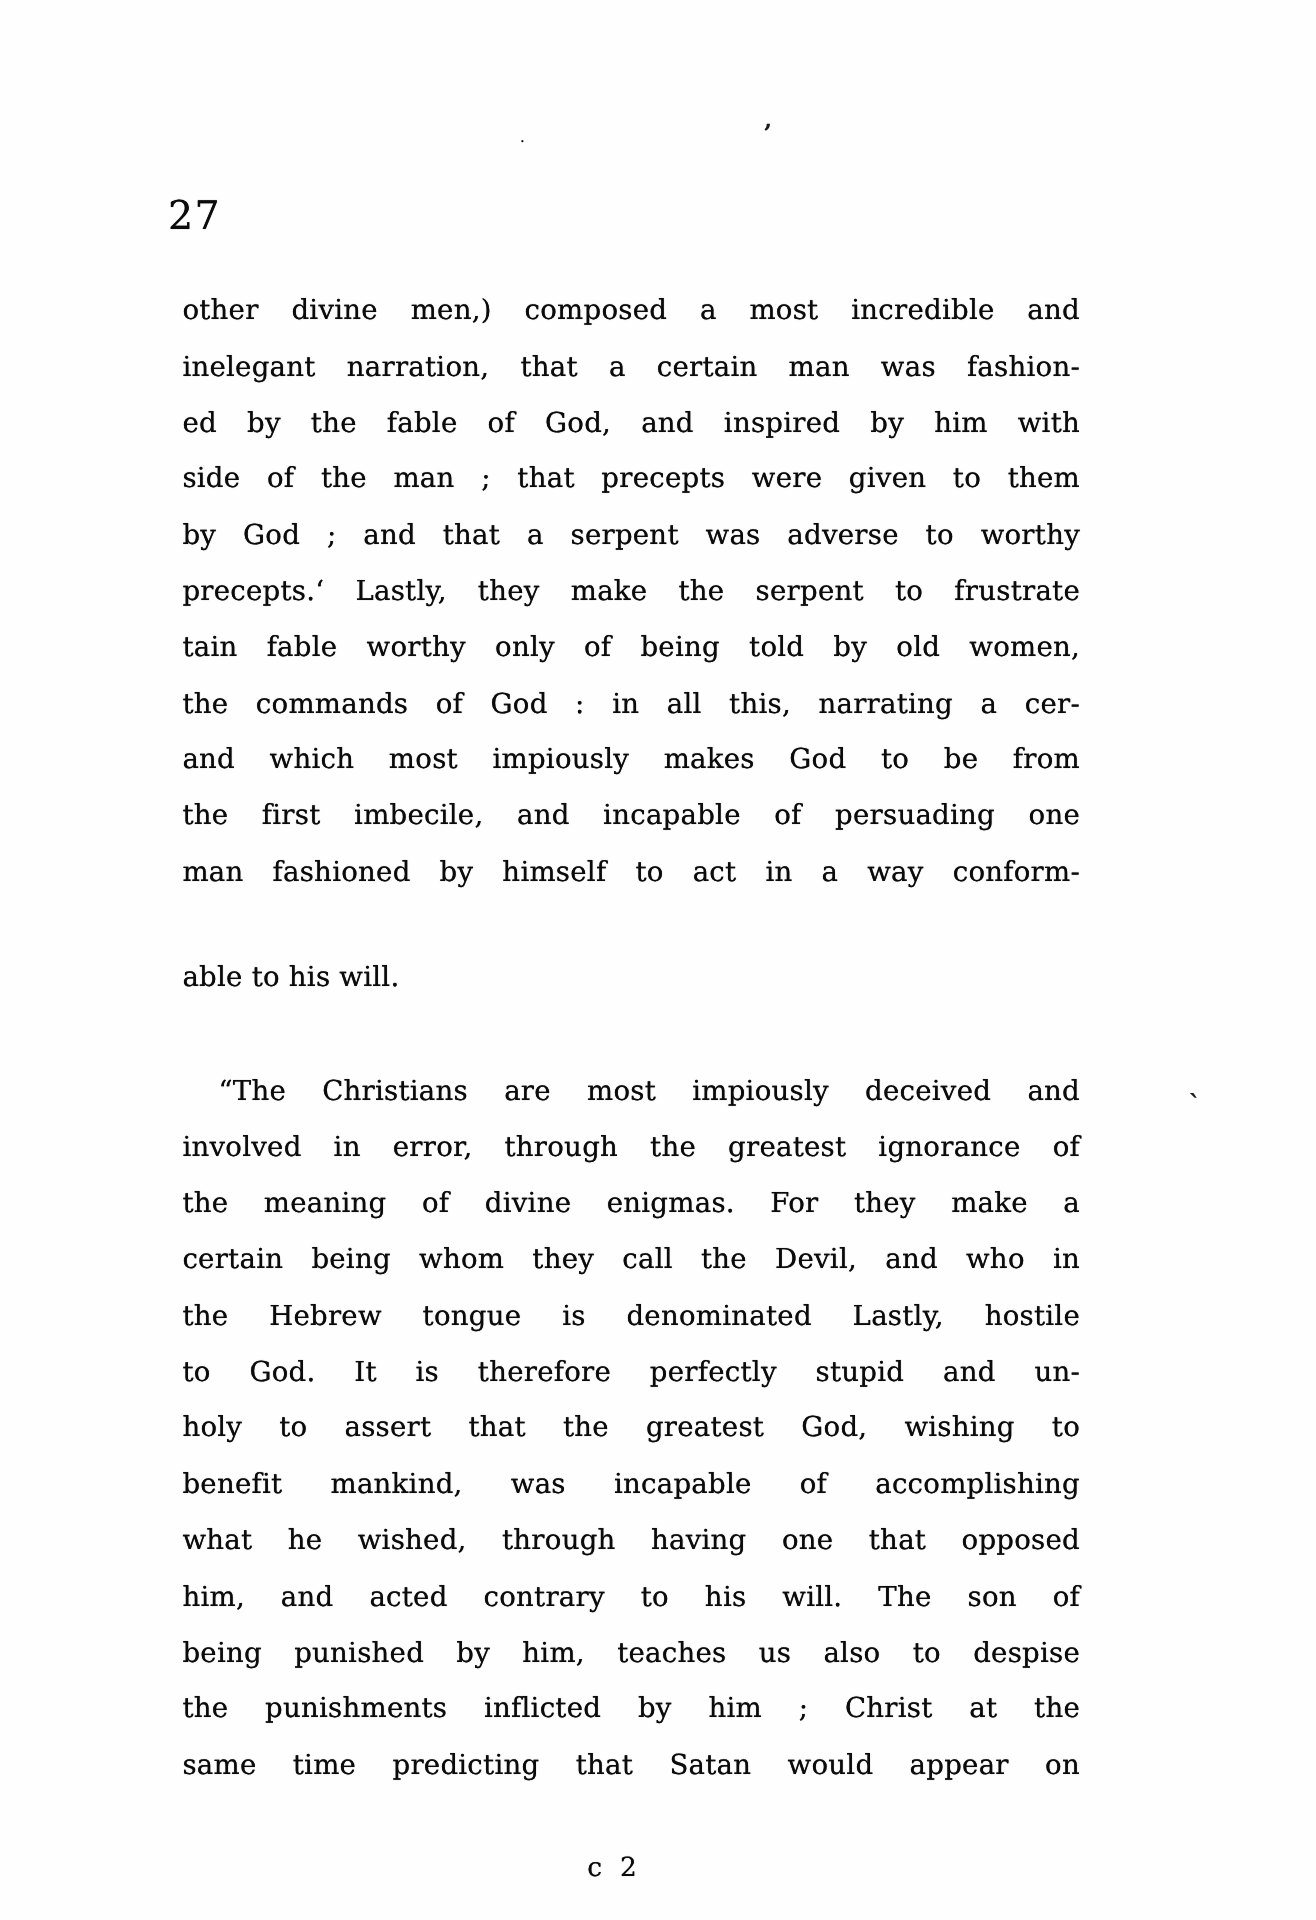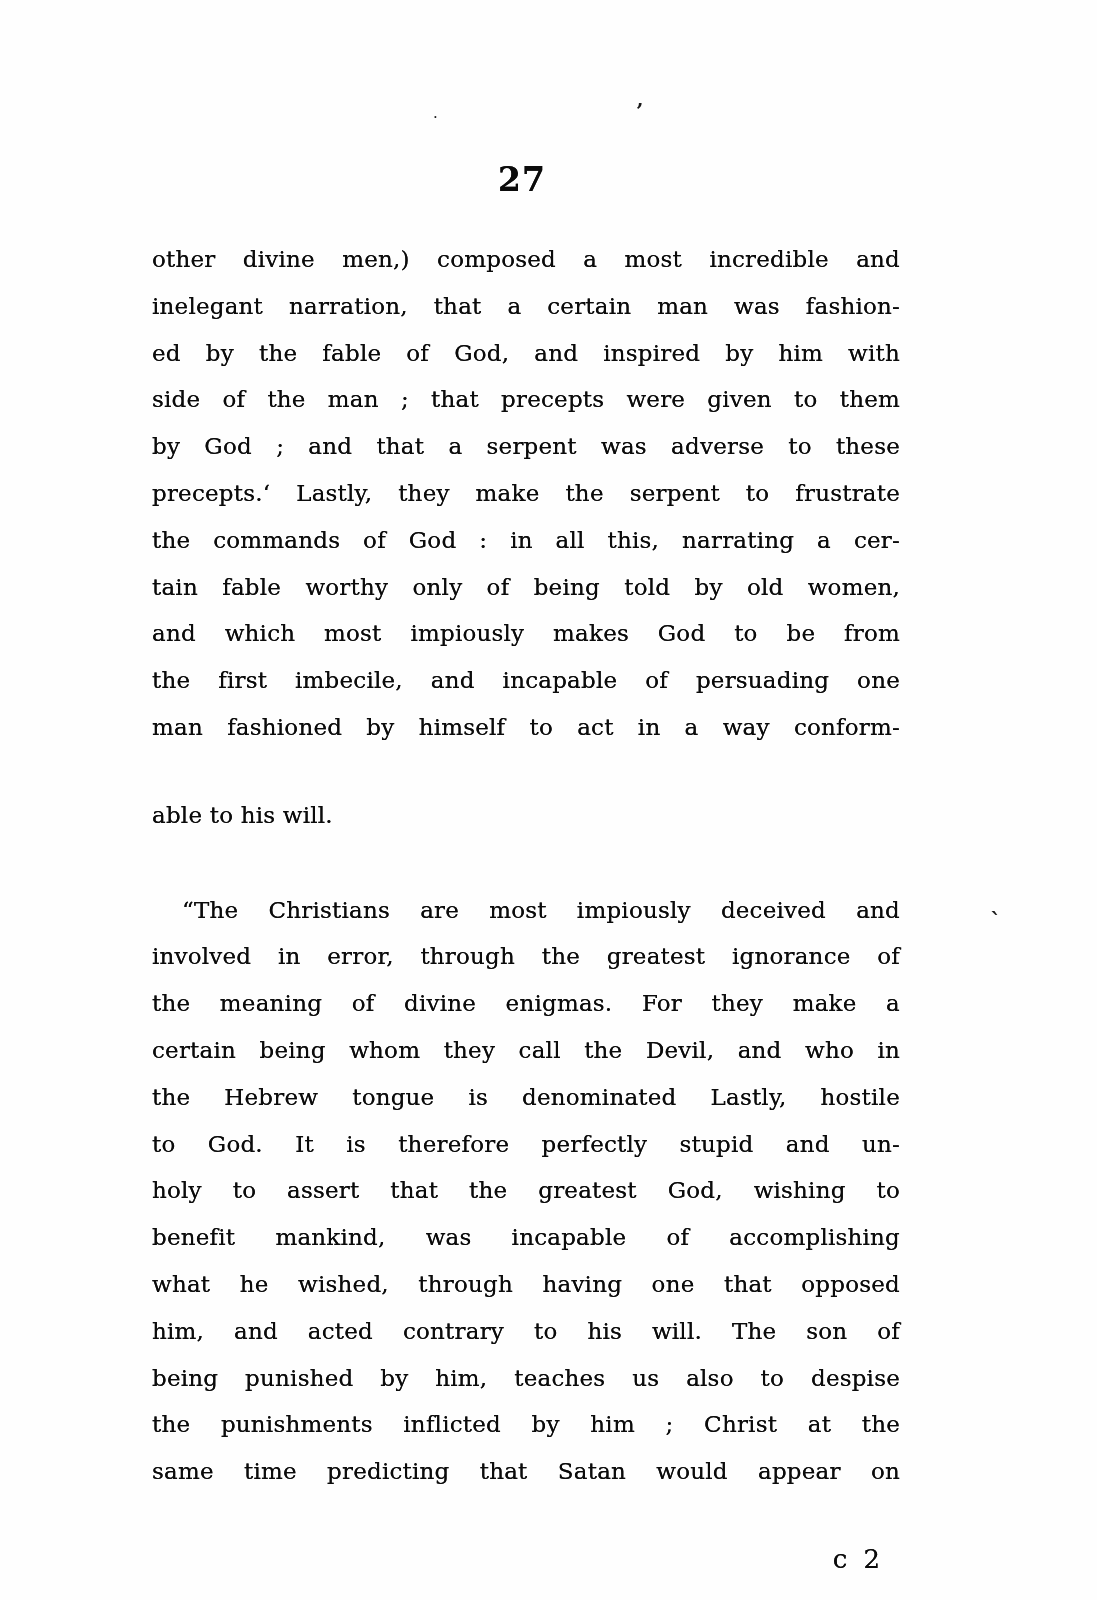--- a/index.html
+++ b/index.html
@@ -13,25 +13,25 @@
     height: 1600px;
     background: #fefefe;
     color: #0b0b0b;
     font-family: "DejaVu Serif", serif;
     overflow: hidden;
     text-shadow: 0 0 0.6px rgba(0,0,0,0.85);
   }
   .page-number {
     position: absolute;
     top: 160px;
-    left: 152px;
+    left: 140px;
     width: 740px;
-    text-align: center;
+    text-align: left;
     font-size: 33px;
-    font-weight: bold;
+    font-weight: normal;
     letter-spacing: 1px;
   }
   .text-block {
     position: absolute;
     top: 236px;
     left: 152px;
     width: 748px;
     font-size: 23px;
     line-height: 46.8px;
     letter-spacing: 0.2px;
@@ -42,22 +42,22 @@
     text-align: justify;
     text-align-last: justify;
   }
   .line.noj { text-align-last: left; margin-top: 41px; }
   .line.indent { text-indent: 30px; }
   .signature {
     position: absolute;
     top: 1544px;
     left: 140px;
     width: 740px;
-    text-align: right;
-    font-size: 26px;
+    text-align: center;
+    font-size: 22px;
     word-spacing: 8px;
   }
   .artifact {
     position: absolute;
     color: #1a1a1a;
     text-shadow: none;
   }
   .artifact.speck-dot    { top: 104px; left: 433px; font-size: 15px; }
   .artifact.speck-apos   { top:  98px; left: 636px; font-size: 21px; font-weight: bold; }
   .artifact.speck-grave  { top: 908px; left: 990px; font-size: 22px; font-weight: bold; }
@@ -73,24 +73,24 @@
 
   <div class="page-number">27</div>
 
   <div class="text-block">
 
     <div class="paragraph">
       <div class="line">other divine men,) composed a most incredible and</div>
       <div class="line">inelegant narration, that a certain man was fashion-</div>
       <div class="line">ed by the fable of God, and inspired by him with</div>
       <div class="line">side of the man ; that precepts were given to them</div>
-      <div class="line">by God ; and that a serpent was adverse to these</div>
+      <div class="line">by God ; and that a serpent was adverse to worthy</div>
       <div class="line">precepts.ʻ Lastly, they make the serpent to frustrate</div>
+      <div class="line">tain fable worthy only of being told by old women,</div>
       <div class="line">the commands of God : in all this, narrating a cer-</div>
-      <div class="line">tain fable worthy only of being told by old women,</div>
       <div class="line">and which most impiously makes God to be from</div>
       <div class="line">the first imbecile, and incapable of persuading one</div>
       <div class="line">man fashioned by himself to act in a way conform-</div>
       <div class="line noj">able to his will.</div>
     </div>
 
     <div class="paragraph para2">
       <div class="line indent">“The Christians are most impiously deceived and</div>
       <div class="line">involved in error, through the greatest ignorance of</div>
       <div class="line">the meaning of divine enigmas.  For they make a</div>

